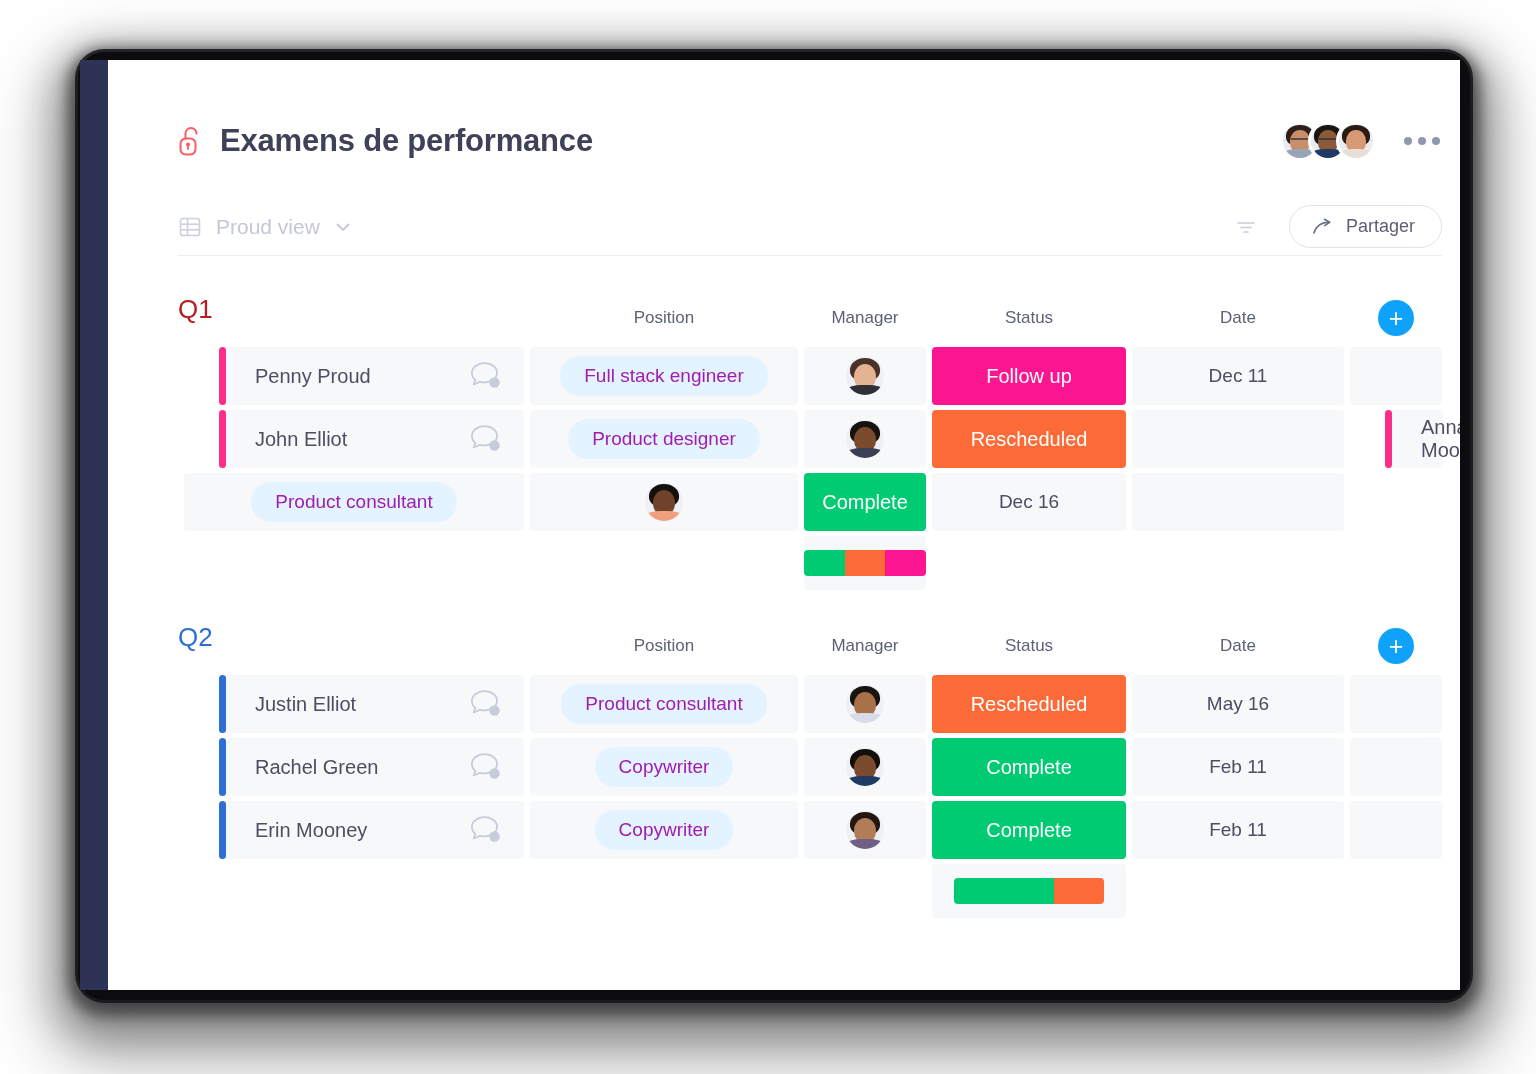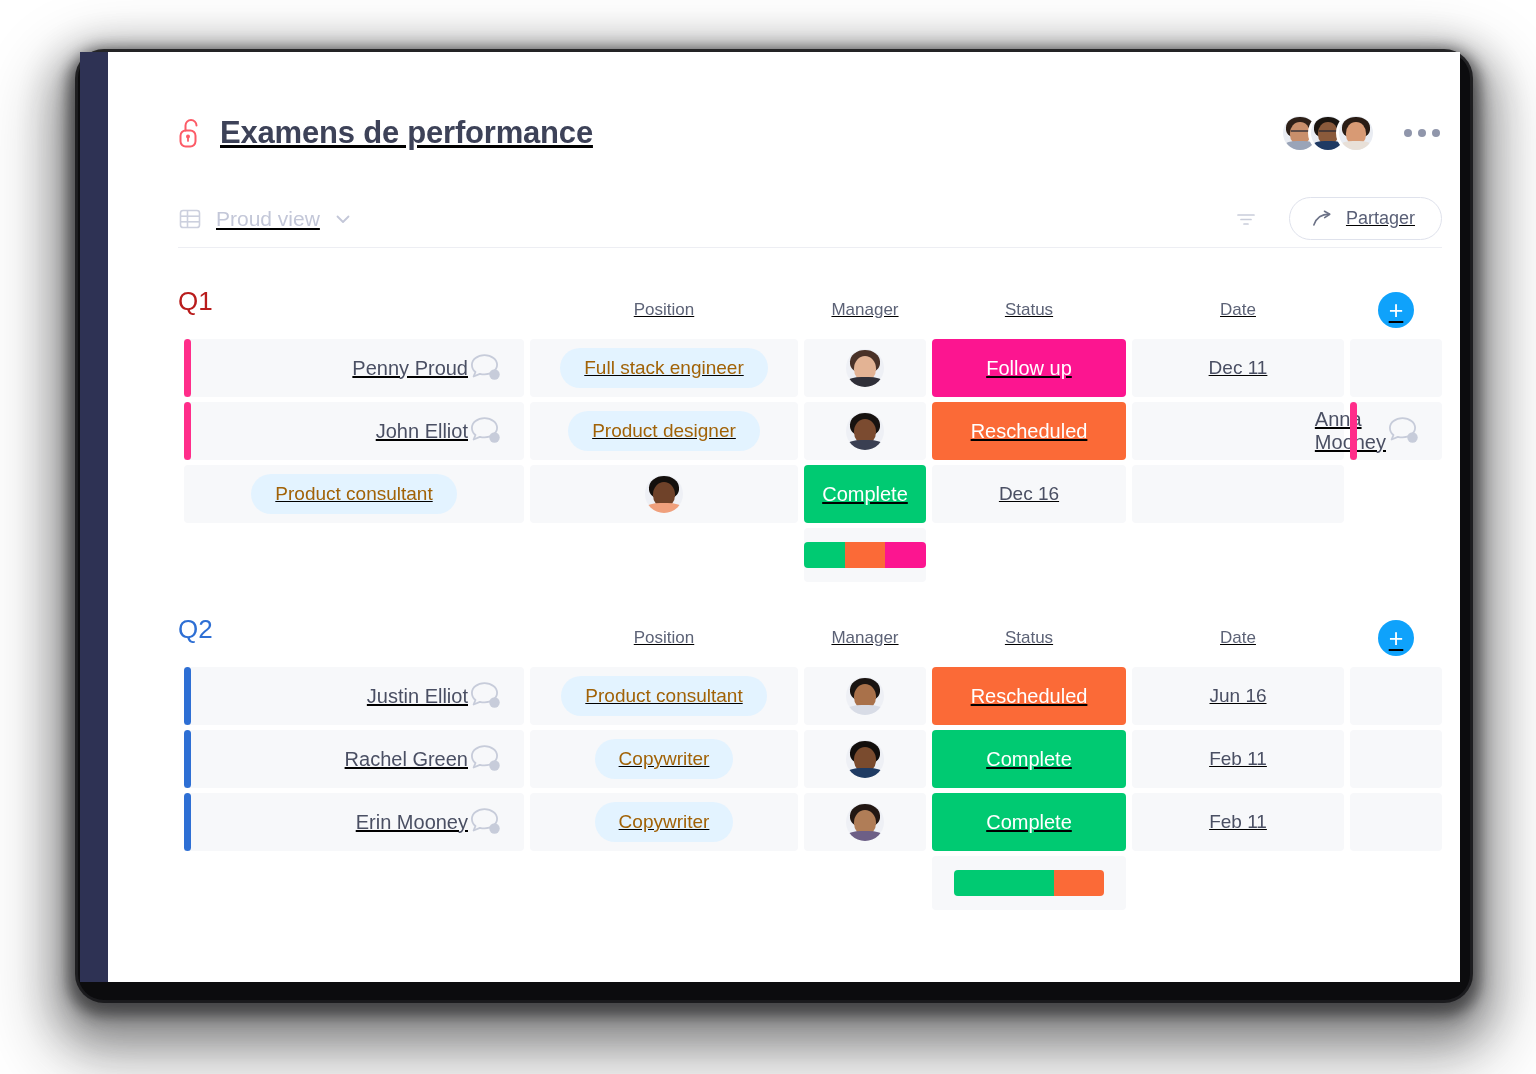--- a/index.html
+++ b/index.html
@@ -35,27 +35,26 @@
     left: -16px; top: -14px; right: -16px; bottom: -18px;
     border-radius: 38px;
     background:
       radial-gradient(closest-side, rgba(15,15,17,0.55), rgba(15,15,17,0) 72%);
     z-index: -1;
   }
 
   .window {
     position: absolute;
     left: 80px;
-    top: 52px;
+    top: 60px;
     width: 1380px;
     height: 930px;
     background: #ffffff;
     overflow: hidden;
     display: flex;
-    text-decoration: underline;
   }
 
   .rail {
     width: 28px;
     flex: 0 0 28px;
     background: #2e3254;
     height: 100%;
   }
 
   .app {
@@ -182,40 +181,41 @@
     border-radius: 4px;
     height: 58px;
     display: flex;
     align-items: center;
   }
 
   .cell.name {
     position: relative;
     padding-left: 36px;
     padding-right: 22px;
-    justify-content: flex-end;
+    justify-content: space-between;
     border-radius: 0 4px 4px 0;
+    margin-left: 35px;
   }
   .cell.name::before {
     content: "";
     position: absolute;
     left: 0; top: 0; bottom: 0;
     width: 7px;
     border-radius: 4px;
   }
   .q1 .cell.name::before { background: #ff2d8a; }
   .q2 .cell.name::before { background: #2e6fd4; }
 
   .person-name { font-size: 20px; color: #4a4f63; }
   .chat-icon { width: 34px; height: 30px; display: block; flex: 0 0 auto; }
 
   .cell.pos { justify-content: center; }
   .pill {
     background: #e3f3ff;
-    color: #a16207;
+    color: #a21caf;
     font-size: 19px;
     border-radius: 22px;
     padding: 9px 24px;
     white-space: nowrap;
   }
 
   .cell.mgr { justify-content: center; }
   .mgr-av { width: 38px; height: 38px; border-radius: 50%; overflow: hidden; position: relative; background: #eef0f5; }
 
   .cell.status { background: transparent; padding: 0; border-radius: 7px; }
@@ -480,21 +480,21 @@
                   <span class="hair" style="background:#1a1411"></span>
                   <span class="skin" style="background:#a9714a"></span>
                   <span class="body" style="background:#d8dce6"></span>
                 </span>
               </span>
             </div>
             <div class="cell status">
               <span class="status-chip" style="background:#fb6a37">Rescheduled</span>
             </div>
             <div class="cell date">
-              <span class="date-text">Jun 16</span>
+              <span class="date-text">May 16</span>
             </div>
             <div class="cell blank"></div>
             <div class="cell name">
               <span class="person-name">Rachel Green</span>
               <span class="chat-icon"><svg viewBox="0 0 34 30" width="34" height="30">
                   <path d="M16.5 2.2c7 0 12.6 4.2 12.6 9.6 0 5.3-5.6 9.6-12.6 9.6-1.6 0-3.2-.2-4.6-.6l-6.3 2.7 1.9-4.6C4.9 17.2 3.9 14.7 3.9 11.8 3.9 6.4 9.5 2.2 16.5 2.2z" fill="none" stroke="#c7ccda" stroke-width="1.8" stroke-linejoin="round"></path>
                   <circle cx="26.5" cy="21.5" r="5.2" fill="#c7ccda"></circle>
                 </svg></span>
             </div>
             <div class="cell pos">

